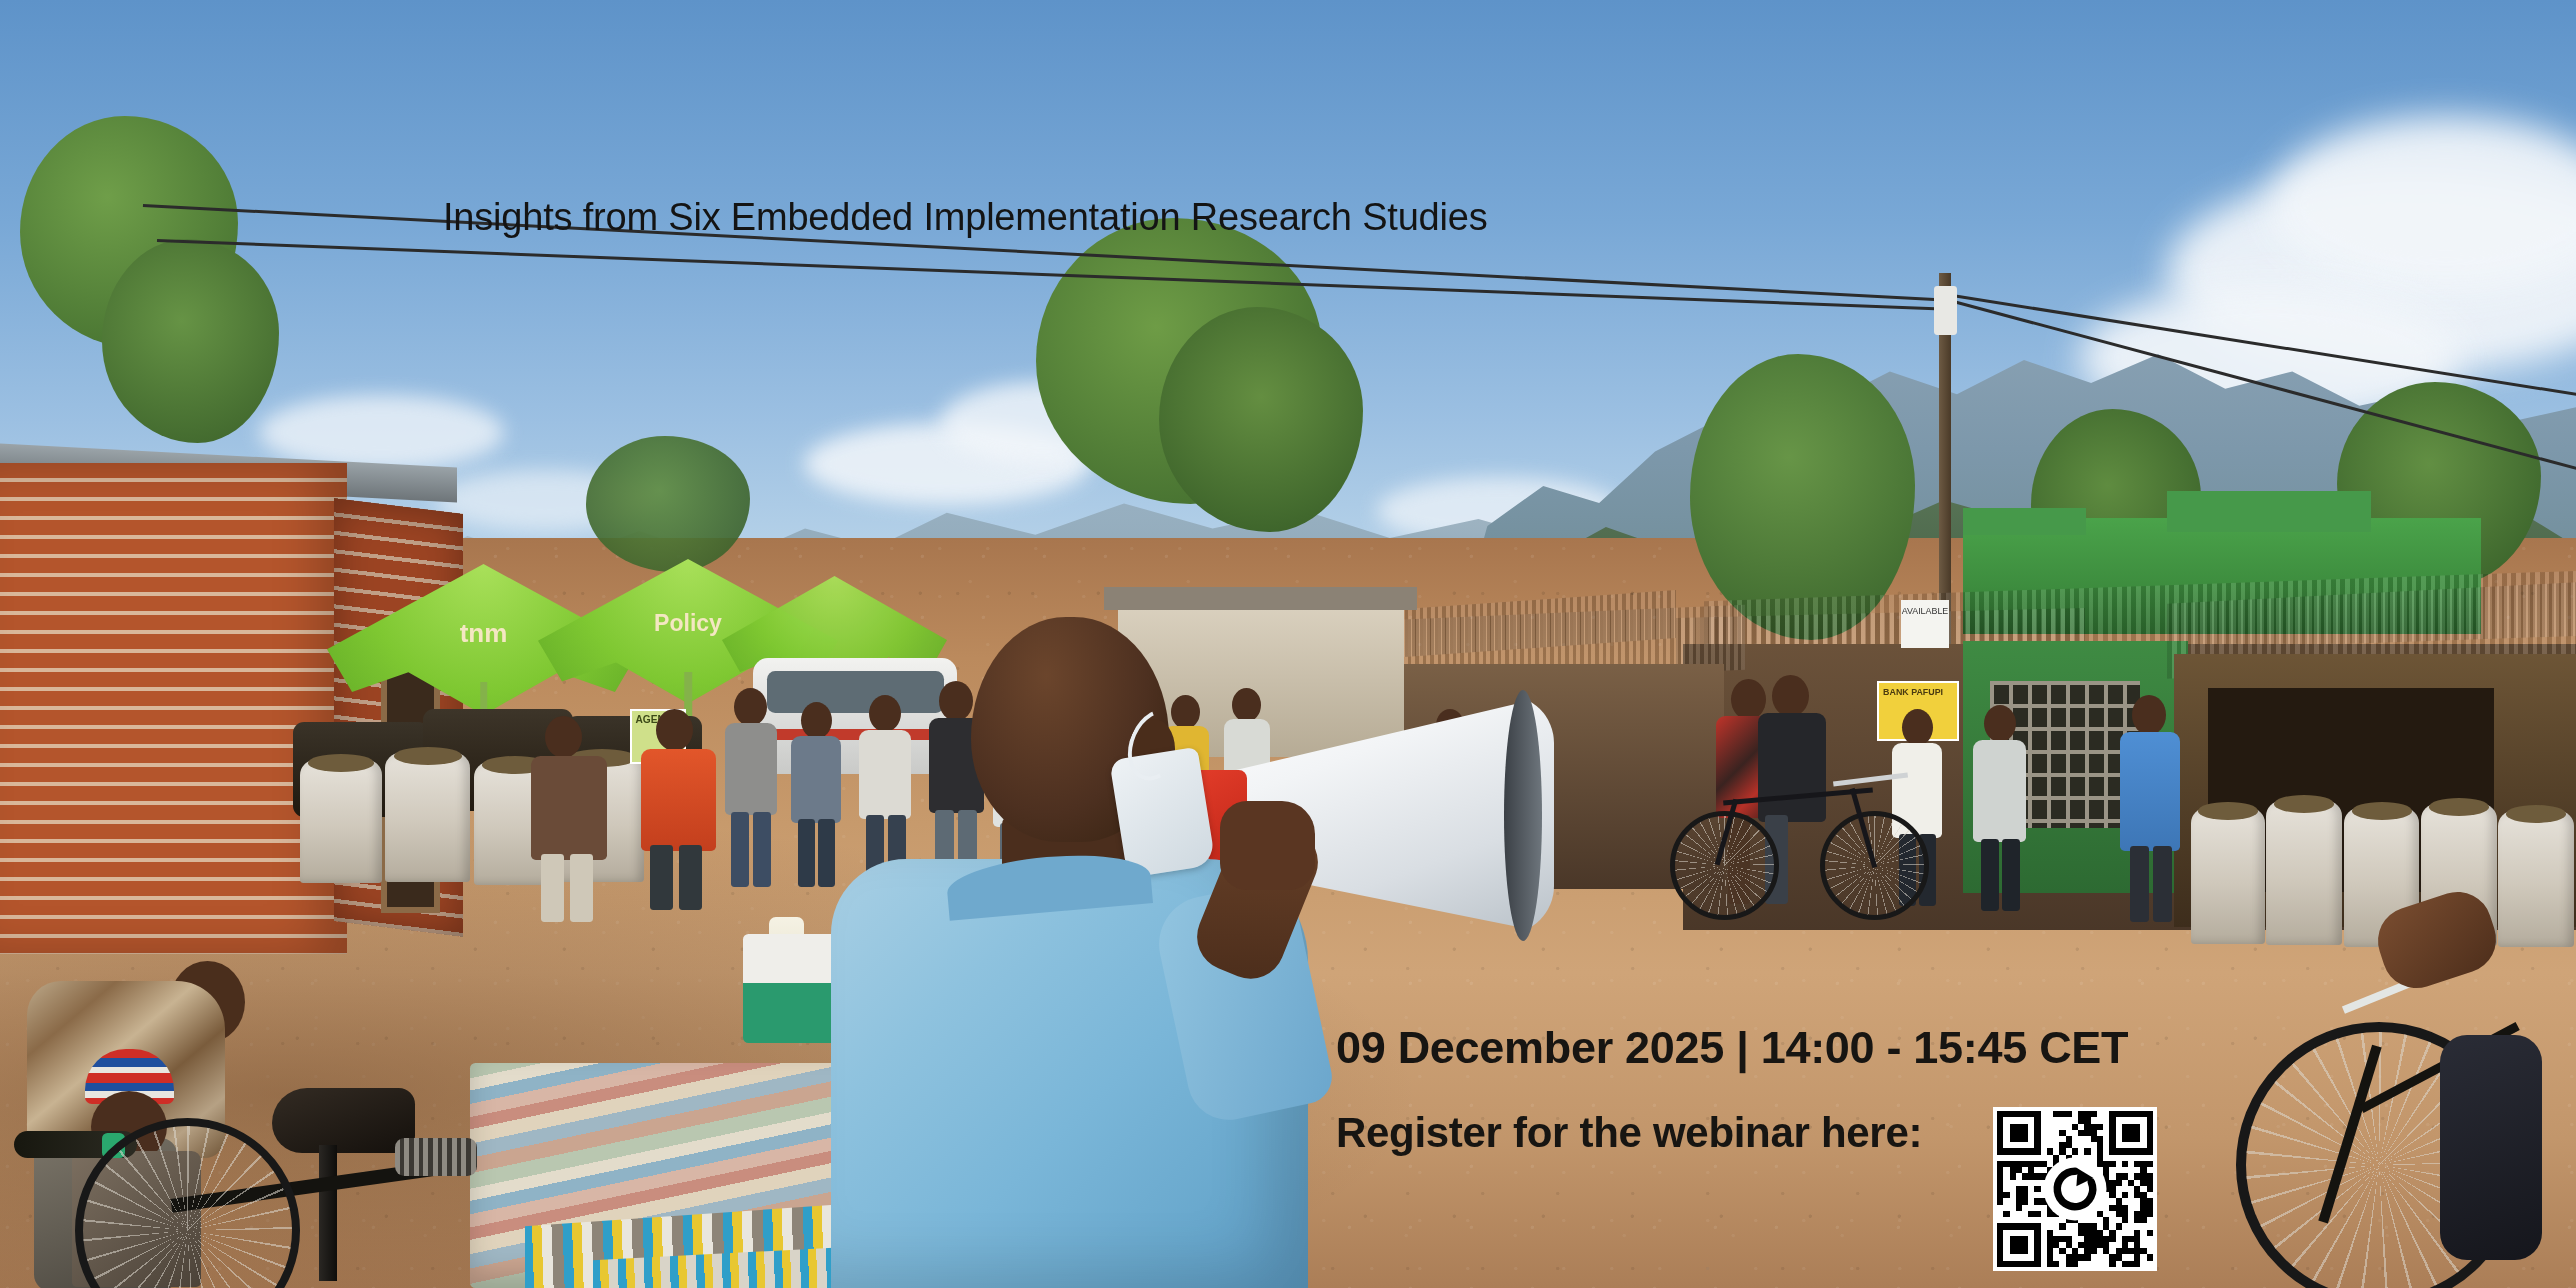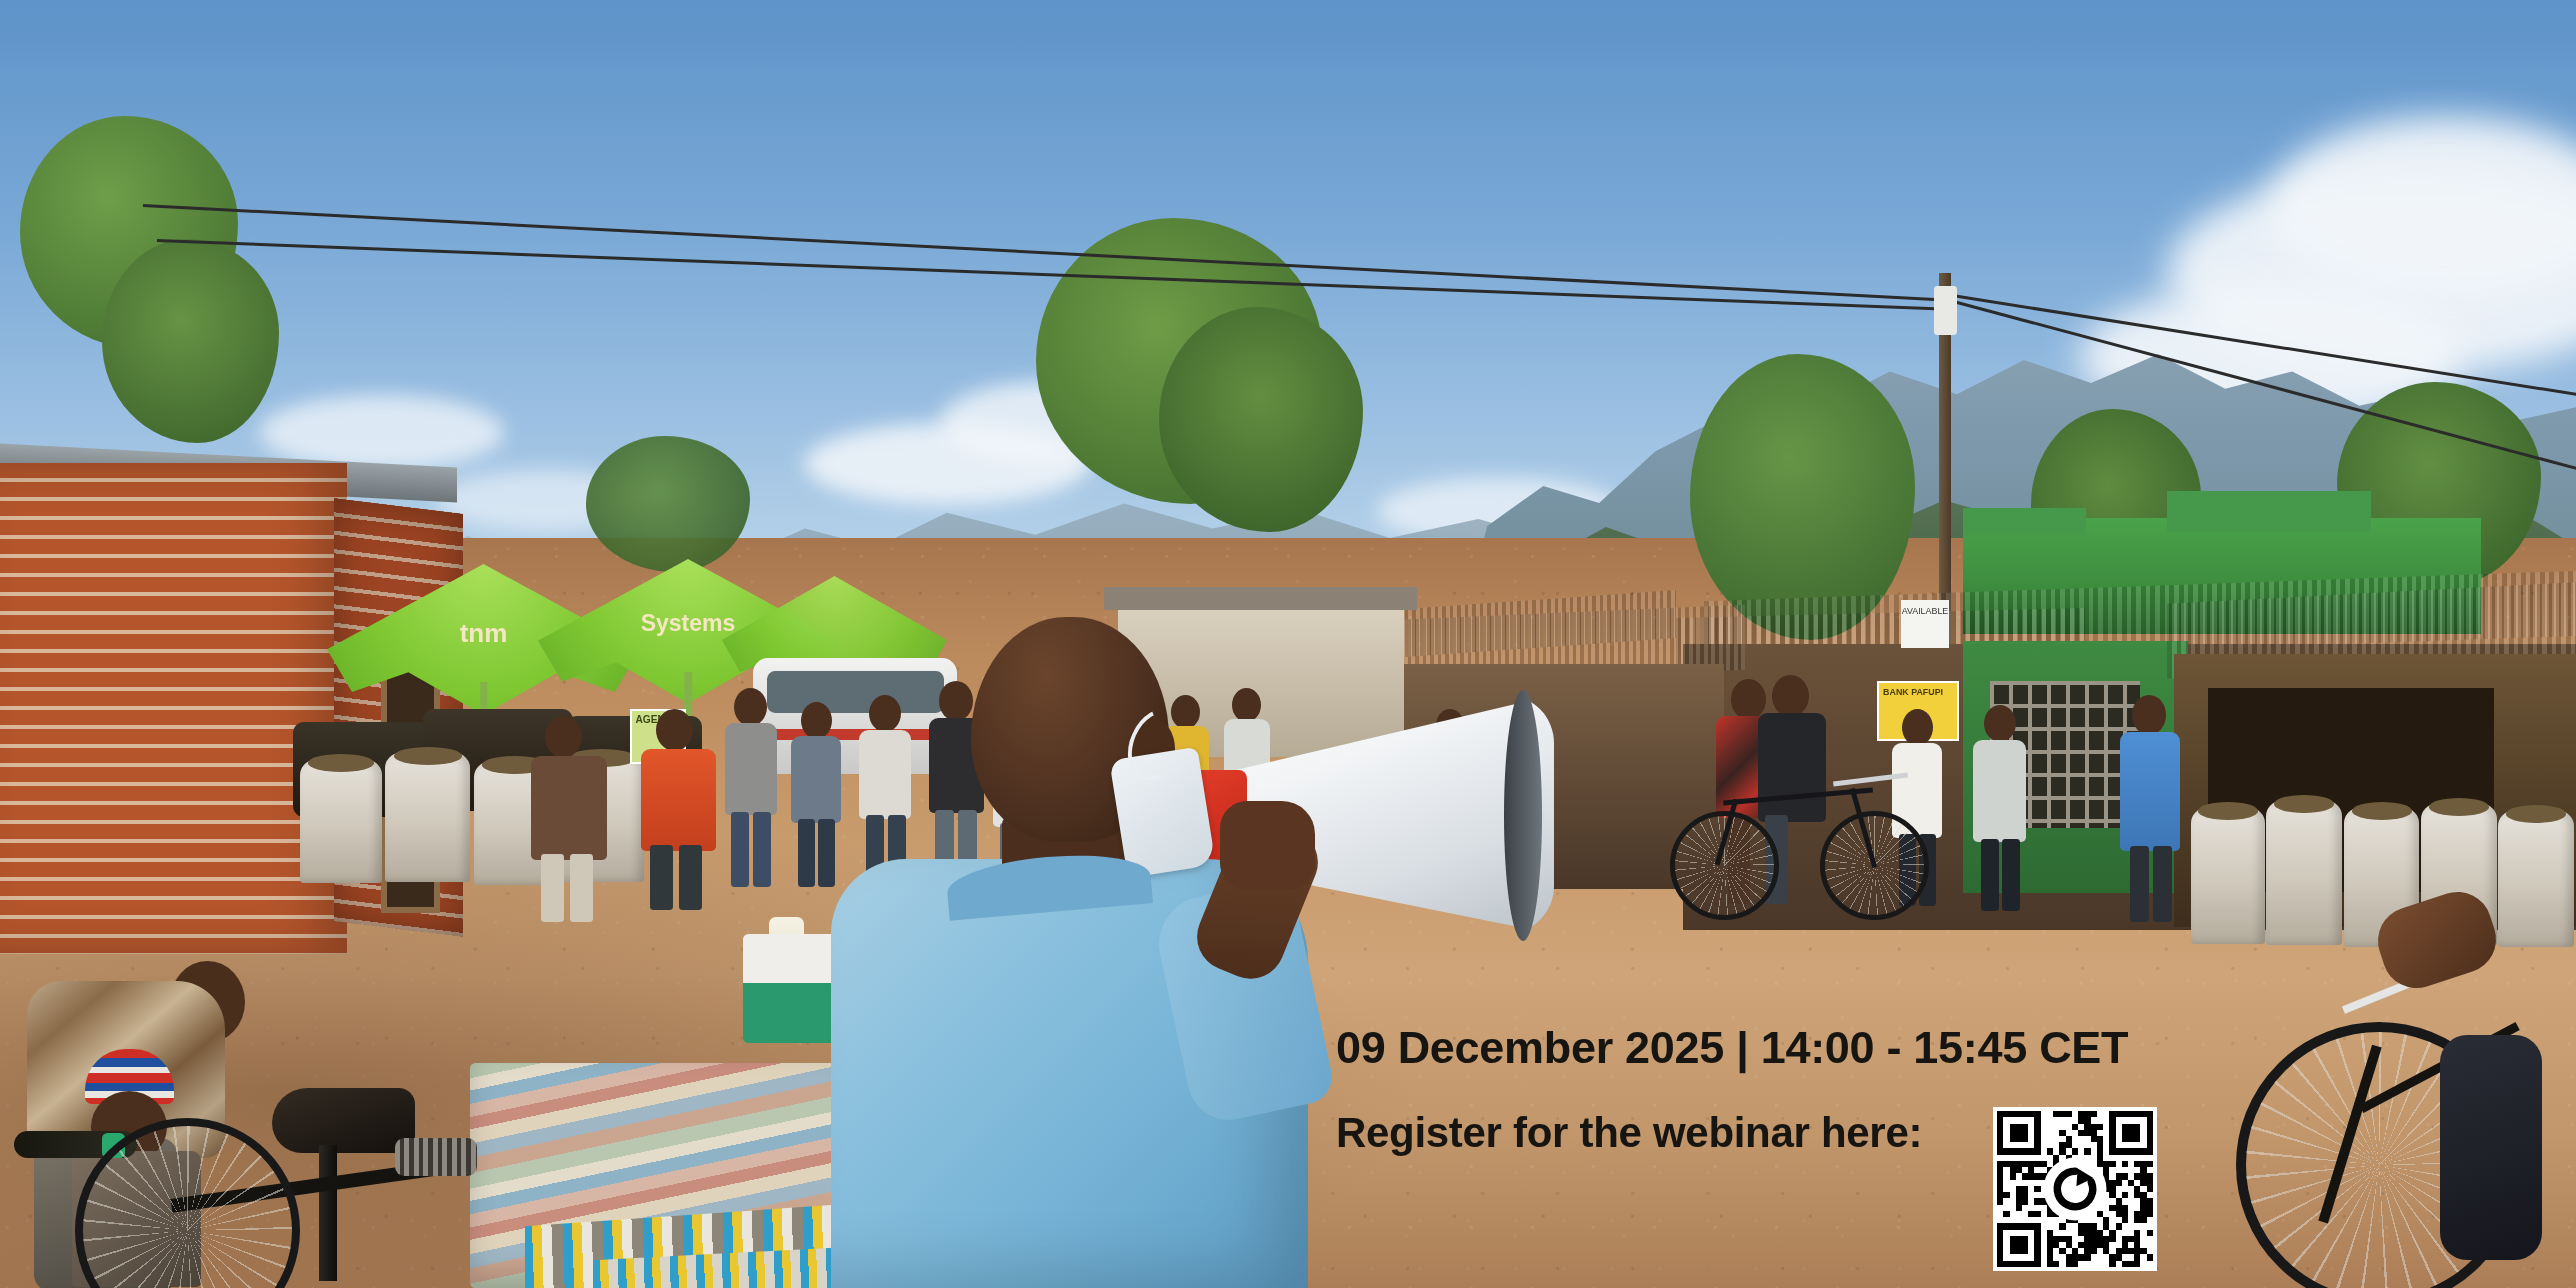--- a/index.html
+++ b/index.html
@@ -410,21 +410,21 @@
   <div class="umb" style="left:327px;top:564px;width:313px;height:164px;">
     <div class="umb-canopy"></div>
     <div class="umb-logo" style="font-size:26px;">
       <span>tnm</span>
     </div>
     <div class="umb-pole"></div>
   </div>
   <div class="umb" style="left:538px;top:559px;width:300px;height:157px;">
     <div class="umb-canopy"></div>
     <div class="umb-logo" style="font-size:23px;">
-      <span>Systems</span>
+      <span>Policy</span>
     </div>
     <div class="umb-pole"></div>
   </div>
   <div class="umb" style="left:722px;top:576px;width:225px;height:123px;opacity:.96;">
     <div class="umb-canopy"></div>
     <div class="umb-pole"></div>
   </div>
 
   <div style="position:absolute;left:293px;top:722px;width:136px;height:95px;background:linear-gradient(to bottom,#3a3328,#20190f);border-radius:11px;"></div>
   <div style="position:absolute;left:423px;top:709px;width:150px;height:102px;background:linear-gradient(to bottom,#3d3529,#221a10);border-radius:11px;"></div>
@@ -614,20 +614,21 @@
     <div id="mf-neck"></div>
     <div id="mf-head"></div>
     <div id="mf-ear"></div>
     <div id="mf-mask"></div>
     <div id="mf-maskstrap"></div>
     <div id="mf-collar"></div>
     <div id="mf-forearm"></div>
     <div id="mf-hand"></div>
   </div>
 
+  <div id="subtitle">Insights from Six Embedded Implementation Research Studies</div>
 
   <div id="date-line">09 December 2025 | 14:00 - 15:45 CET</div>
   <div id="register-line">Register for the webinar here:</div>
 
   <div id="qr-wrap">
     <div id="qr-grid">
         <i></i>
         <i></i>
         <i></i>
         <i></i>

